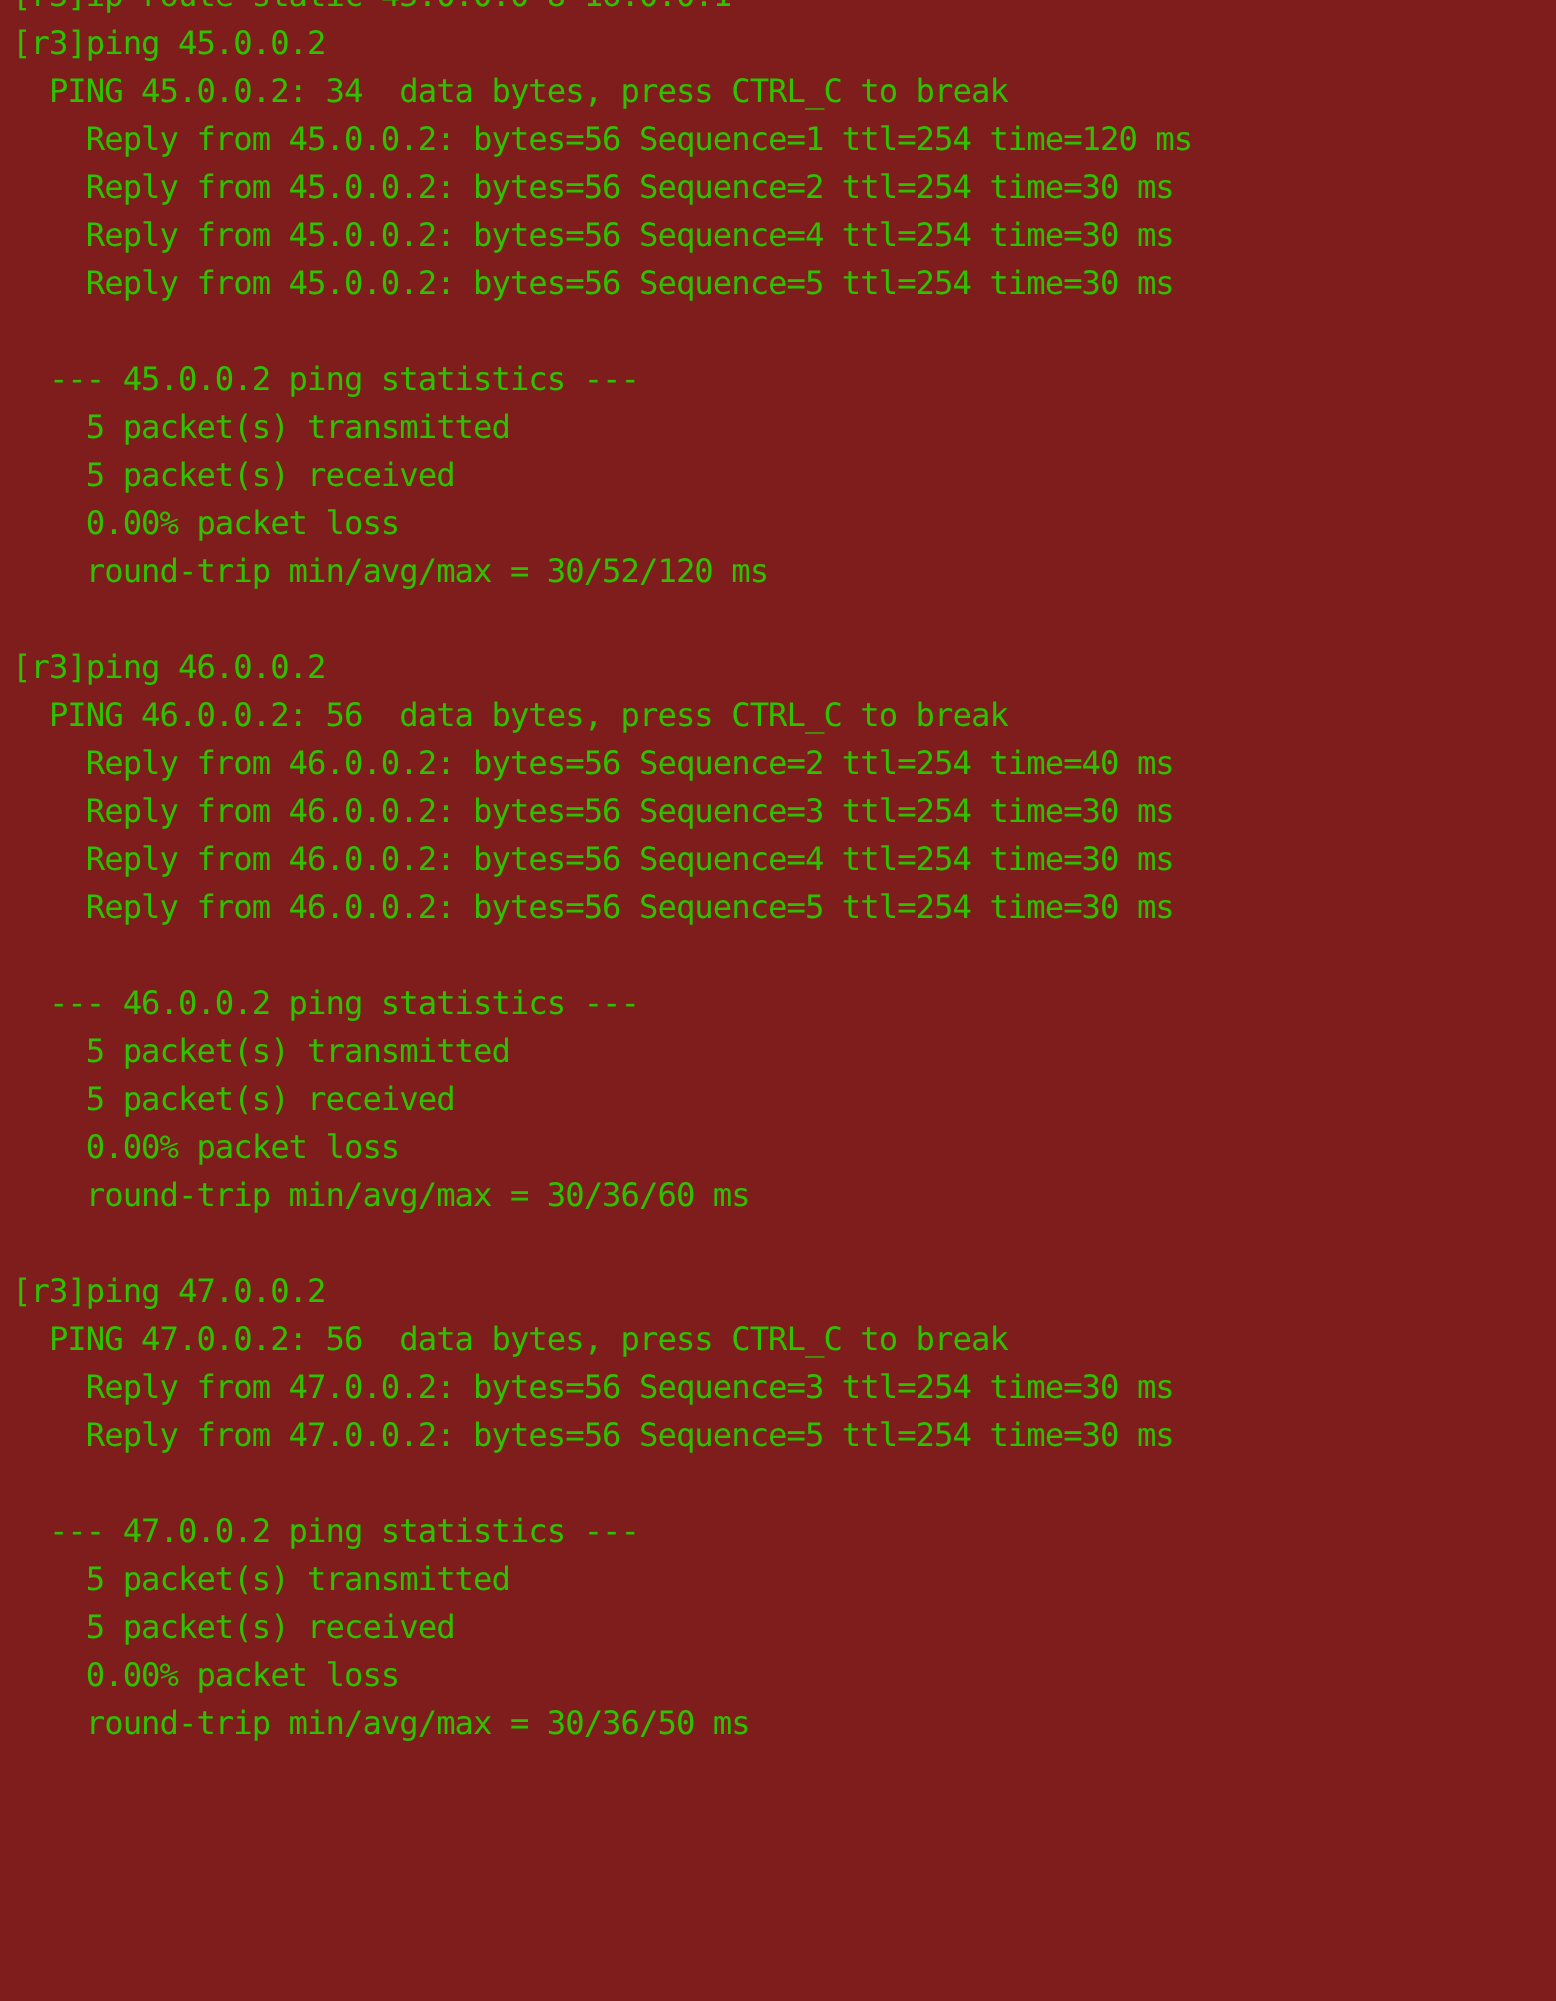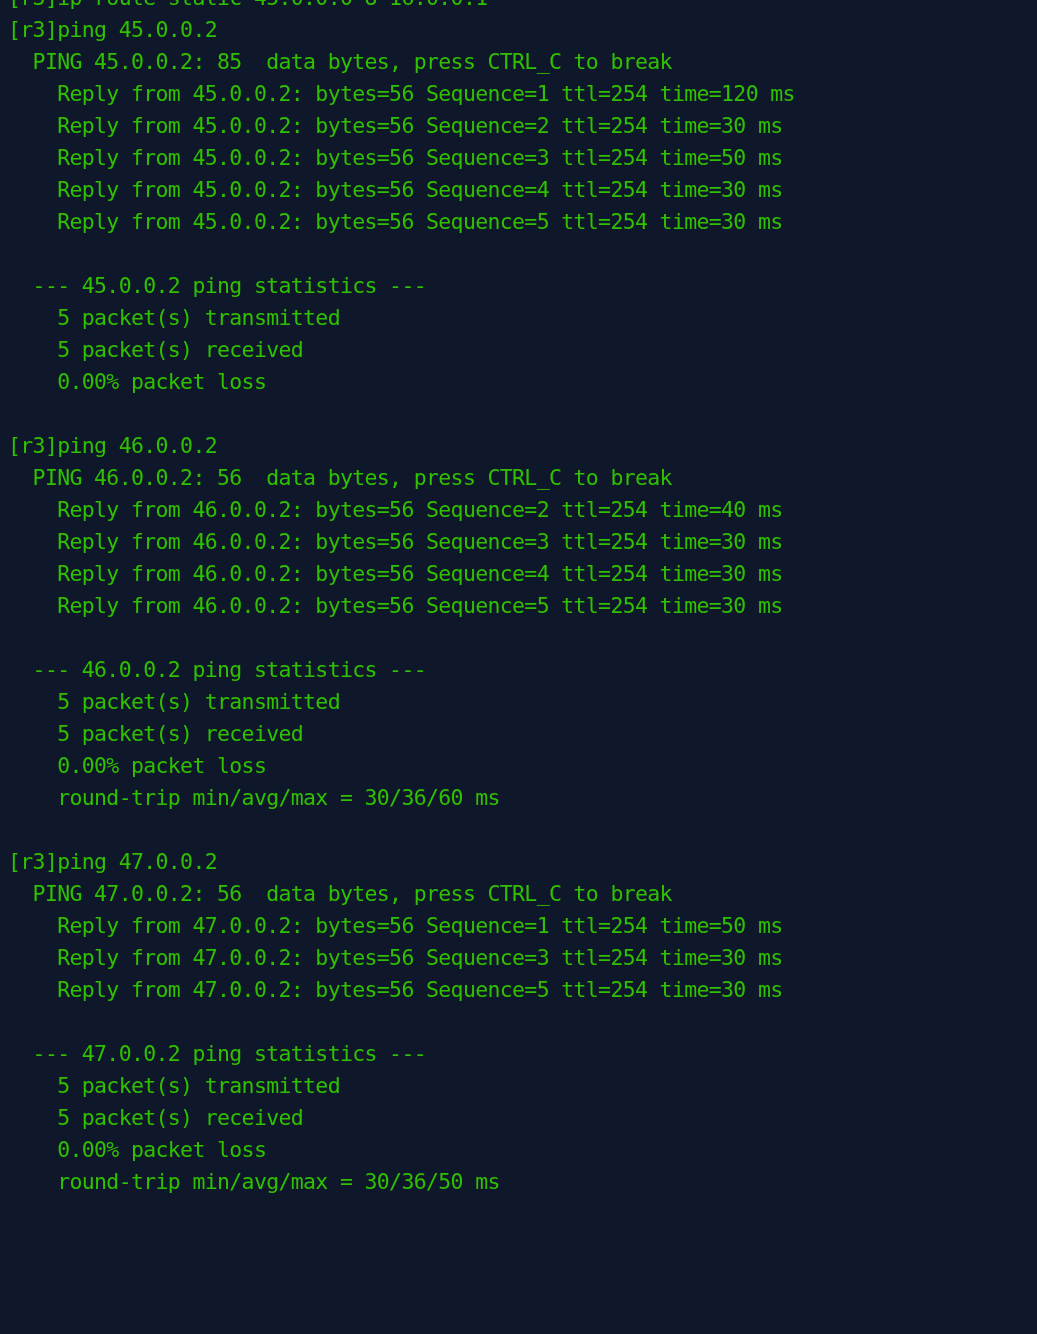--- a/index.html
+++ b/index.html
@@ -10,21 +10,21 @@
   }
   body {
     width: 1037px;
     height: 1334px;
     overflow: hidden;
   }
   #terminal {
     position: relative;
     width: 1037px;
     height: 1334px;
-    background: #0f172a;
+    background: #7f1d1d;
     
     padding-top: 0px;
     box-sizing: border-box;
     overflow: hidden;
   }
   #screen {
     position: absolute;
     left: 0;
     
     top: -18px;
@@ -52,50 +52,49 @@
 </style>
 </head>
 <body>
 
 <div id="terminal">
   <div id="screen">
 
     <span class="line clipped">[r3]ip route-static 45.0.0.0 8 16.0.0.1</span>
 
     <span class="line">[r3]ping 45.0.0.2</span>
-    <span class="line">  PING 45.0.0.2: 85  data bytes, press CTRL_C to break</span>
+    <span class="line">  PING 45.0.0.2: 34  data bytes, press CTRL_C to break</span>
     <span class="line">    Reply from 45.0.0.2: bytes=56 Sequence=1 ttl=254 time=120 ms</span>
     <span class="line">    Reply from 45.0.0.2: bytes=56 Sequence=2 ttl=254 time=30 ms</span>
-    <span class="line">    Reply from 45.0.0.2: bytes=56 Sequence=3 ttl=254 time=50 ms</span>
     <span class="line">    Reply from 45.0.0.2: bytes=56 Sequence=4 ttl=254 time=30 ms</span>
     <span class="line">    Reply from 45.0.0.2: bytes=56 Sequence=5 ttl=254 time=30 ms</span>
     <span class="line blank"></span>
     <span class="line">  --- 45.0.0.2 ping statistics ---</span>
     <span class="line">    5 packet(s) transmitted</span>
     <span class="line">    5 packet(s) received</span>
     <span class="line">    0.00% packet loss</span>
+    <span class="line">    round-trip min/avg/max = 30/52/120 ms</span>
     <span class="line blank"></span>
 
     <span class="line">[r3]ping 46.0.0.2</span>
     <span class="line">  PING 46.0.0.2: 56  data bytes, press CTRL_C to break</span>
     <span class="line">    Reply from 46.0.0.2: bytes=56 Sequence=2 ttl=254 time=40 ms</span>
     <span class="line">    Reply from 46.0.0.2: bytes=56 Sequence=3 ttl=254 time=30 ms</span>
     <span class="line">    Reply from 46.0.0.2: bytes=56 Sequence=4 ttl=254 time=30 ms</span>
     <span class="line">    Reply from 46.0.0.2: bytes=56 Sequence=5 ttl=254 time=30 ms</span>
     <span class="line blank"></span>
     <span class="line">  --- 46.0.0.2 ping statistics ---</span>
     <span class="line">    5 packet(s) transmitted</span>
     <span class="line">    5 packet(s) received</span>
     <span class="line">    0.00% packet loss</span>
     <span class="line">    round-trip min/avg/max = 30/36/60 ms</span>
     <span class="line blank"></span>
 
     <span class="line">[r3]ping 47.0.0.2</span>
     <span class="line">  PING 47.0.0.2: 56  data bytes, press CTRL_C to break</span>
-    <span class="line">    Reply from 47.0.0.2: bytes=56 Sequence=1 ttl=254 time=50 ms</span>
     <span class="line">    Reply from 47.0.0.2: bytes=56 Sequence=3 ttl=254 time=30 ms</span>
     <span class="line">    Reply from 47.0.0.2: bytes=56 Sequence=5 ttl=254 time=30 ms</span>
     <span class="line blank"></span>
     <span class="line">  --- 47.0.0.2 ping statistics ---</span>
     <span class="line">    5 packet(s) transmitted</span>
     <span class="line">    5 packet(s) received</span>
     <span class="line">    0.00% packet loss</span>
     <span class="line">    round-trip min/avg/max = 30/36/50 ms</span>
 
   </div>

